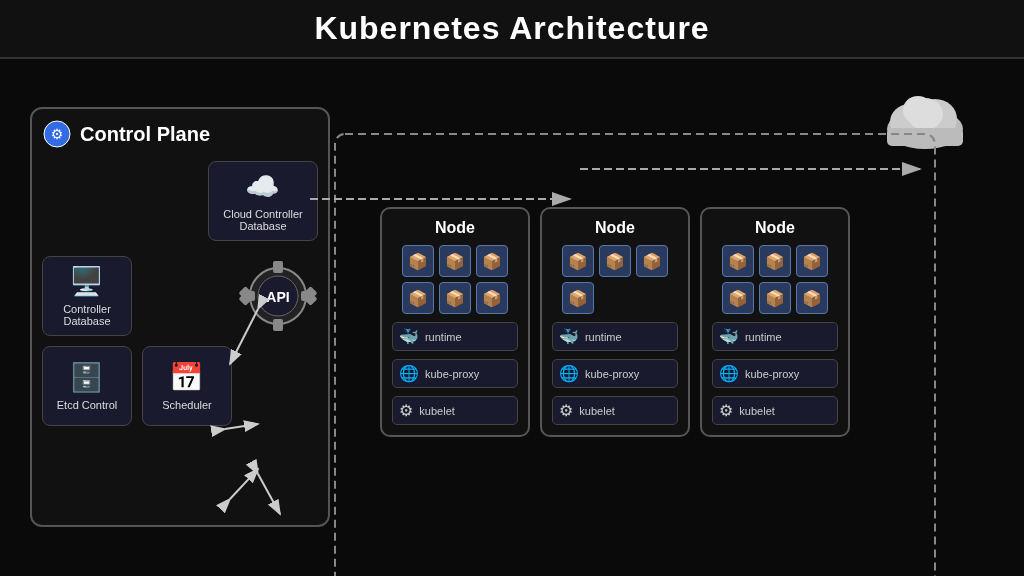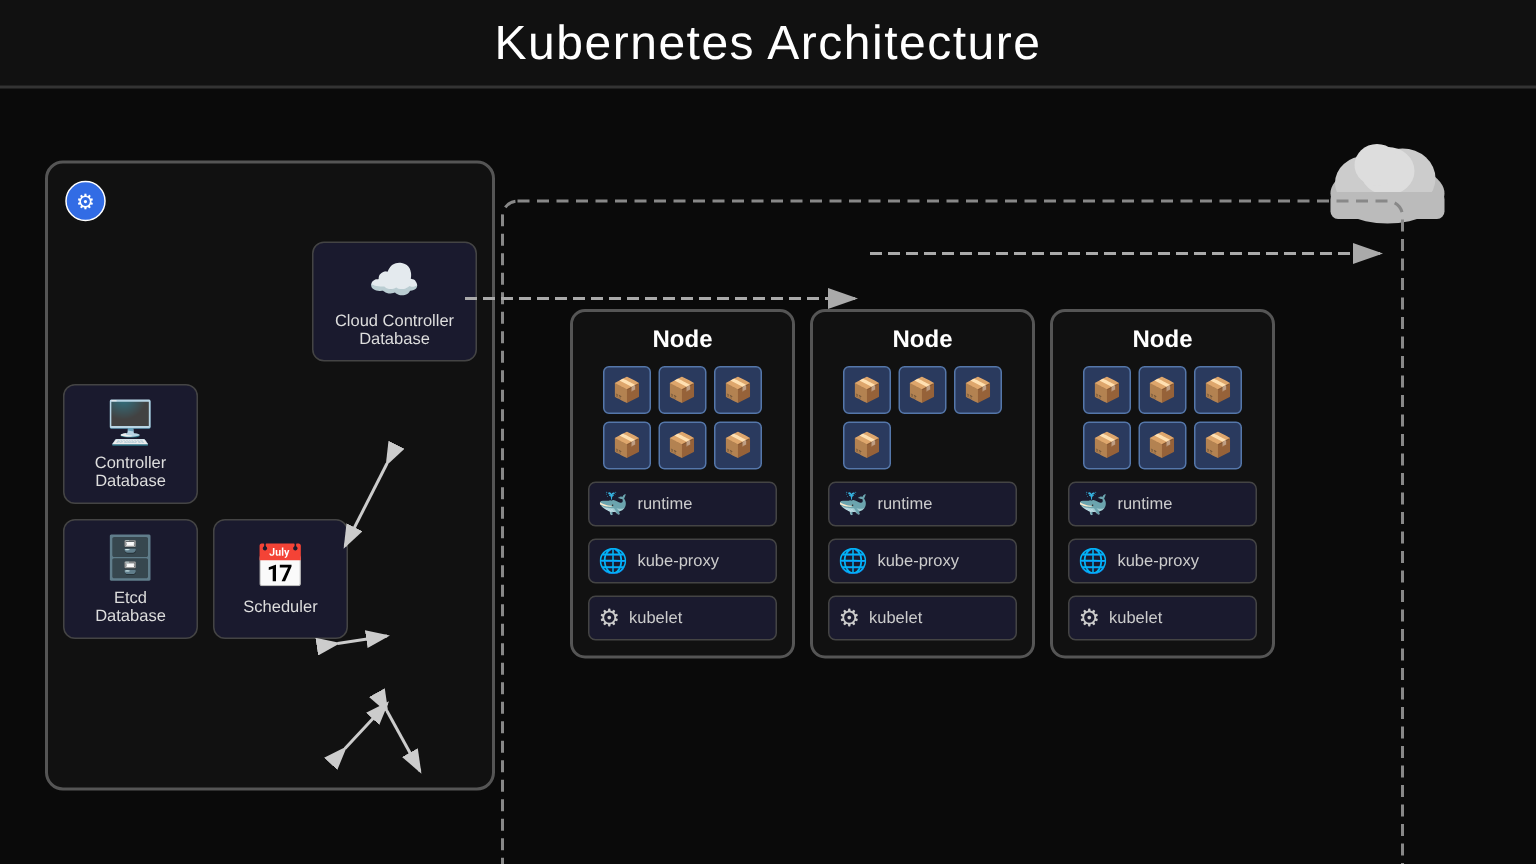--- a/index.html
+++ b/index.html
@@ -16,21 +16,21 @@
     .title-bar {
       width: 100%;
       background: #111;
       border-bottom: 2px solid #333;
       text-align: center;
       padding: 10px 0;
     }
     .title-bar h1 {
       color: #fff;
       font-size: 32px;
-      font-weight: normal;
+      font-weight: bold;
       letter-spacing: 1px;
     }
 
     
     .main-content {
       display: flex;
       flex-direction: row;
       align-items: center;
       padding: 20px 30px;
       gap: 20px;
@@ -259,43 +259,63 @@
   </svg>
 
   <div class="main-content">
 
     <div class="control-plane">
       <div class="control-plane-label">
         <svg class="k8s-logo" viewBox="0 0 30 30">
           <circle cx="15" cy="15" r="13" fill="#326ce5" stroke="#fff" stroke-width="1"></circle>
           <text x="15" y="20" text-anchor="middle" fill="white" font-size="14">⚙</text>
         </svg>
+        <span class="control-plane-title">Control Plane</span>
       </div>
 
       <div class="cp-components">
 
         <div style="display:flex; justify-content:flex-end; margin-bottom:5px;">
           <div class="component-box wide">
             <span class="component-icon">☁️</span>
             <span>Cloud Controller Database</span>
           </div>
         </div>
 
         <div class="cp-middle">
           <div class="component-box">
             <span class="component-icon">🖥️</span>
             <span>Controller Database</span>
           </div>
 
+          <div class="gear-outer">
+            <svg width="80" height="80" viewBox="0 0 80 80">
+
+              <g transform="translate(40,40)">
+                <circle r="28" fill="#222" stroke="#888" stroke-width="2"></circle>
+
+                <rect x="-5" y="-35" width="10" height="12" rx="2" fill="#888"></rect>
+                <rect x="-5" y="23" width="10" height="12" rx="2" fill="#888"></rect>
+                <rect x="23" y="-5" width="12" height="10" rx="2" fill="#888"></rect>
+                <rect x="-35" y="-5" width="12" height="10" rx="2" fill="#888"></rect>
+                <rect x="16" y="-30" width="10" height="10" rx="2" fill="#888" transform="rotate(45)"></rect>
+                <rect x="16" y="20" width="10" height="10" rx="2" fill="#888" transform="rotate(-45)"></rect>
+                <rect x="-26" y="-30" width="10" height="10" rx="2" fill="#888" transform="rotate(-45)"></rect>
+                <rect x="-26" y="20" width="10" height="10" rx="2" fill="#888" transform="rotate(45)"></rect>
+                <circle r="20" fill="#1a1a2e" stroke="#666" stroke-width="1"></circle>
+                <text x="0" y="6" text-anchor="middle" fill="#fff" font-size="14" font-weight="bold">API</text>
+              </g>
+            </svg>
+          </div>
         </div>
 
         <div class="cp-bottom-row">
           <div class="component-box">
             <span class="component-icon">🗄️</span>
-            <span>Etcd Database</span>
+            <span>Etcd Control</span>
           </div>
           <div class="component-box">
             <span class="component-icon">📅</span>
             <span>Scheduler</span>
           </div>
         </div>
 
       </div>
     </div>
 

